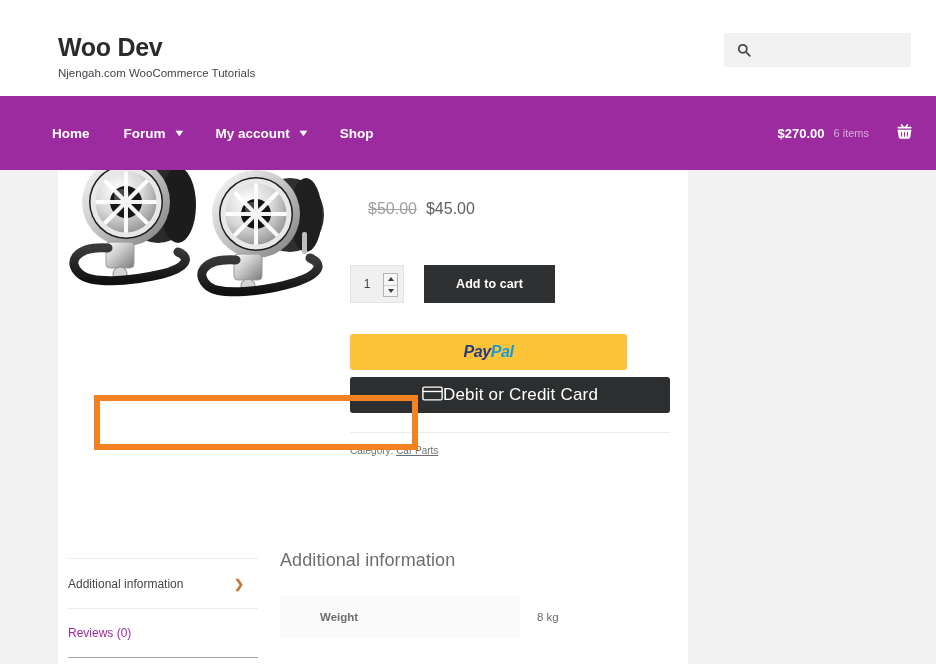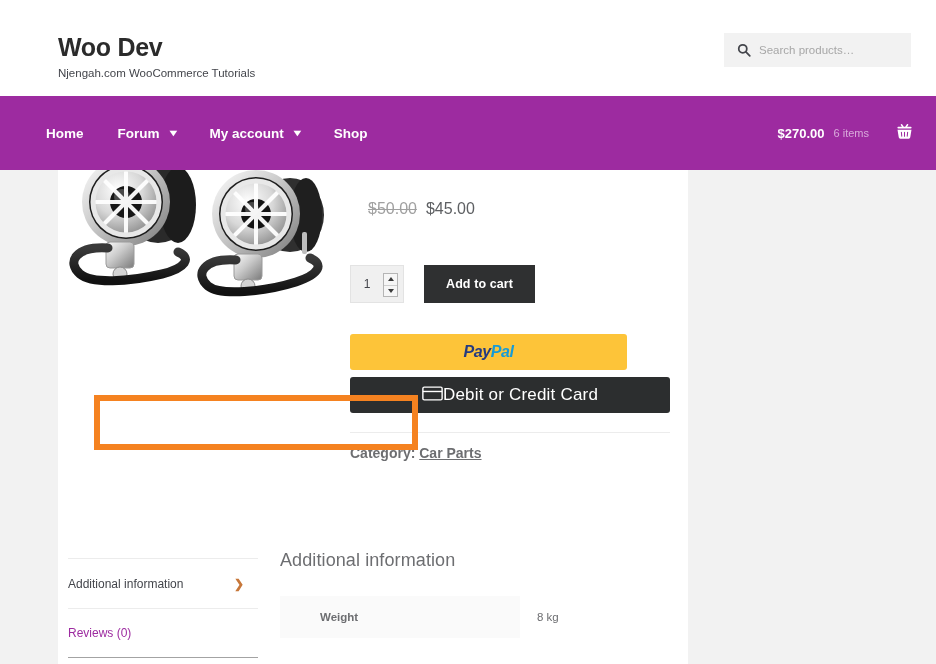--- a/index.html
+++ b/index.html
@@ -43,21 +43,21 @@
     font-size: 11.5px; color: #9a9a9a;
   }
   .search-input::placeholder { color: #a7a7a7; opacity: 1; }
 
   
   .navbar {
     position: absolute; left: 0; top: 96px; width: 936px; height: 74px;
     background: #9d2ba0;
   }
   .nav-items {
-    position: absolute; left: 46px; top: 0; height: 74px;
+    position: absolute; left: 52px; top: 0; height: 74px;
     display: flex; align-items: center;
   }
   .nav-item {
     display: flex; align-items: center;
     color: #ffffff; font-size: 13.5px; font-weight: 600;
     margin-right: 34px; cursor: pointer; white-space: nowrap;
   }
   .nav-item .chev {
     margin-left: 11px; font-size: 10px; line-height: 1;
     color: #ffffff; display: inline-block; transform: scaleX(1.35);
@@ -118,21 +118,21 @@
   }
   .qty-spinner .half {
     flex: 1; display: flex; align-items: center; justify-content: center;
     cursor: pointer;
   }
   .qty-spinner .half + .half { border-top: 1px solid #cfcfcf; }
   .tri-up { width: 0; height: 0; border-left: 3.5px solid transparent; border-right: 3.5px solid transparent; border-bottom: 4px solid #3a3a3a; }
   .tri-down { width: 0; height: 0; border-left: 3.5px solid transparent; border-right: 3.5px solid transparent; border-top: 4px solid #3a3a3a; }
 
   .add-to-cart {
-    margin-left: 20px; height: 38px; padding: 0 22px;
+    margin-left: 20px; height: 38px; padding: 0 32px;
     background: #2f3031; color: #ffffff; border: none;
     font-family: "Liberation Sans", sans-serif;
     font-size: 12.5px; font-weight: bold; cursor: pointer;
     letter-spacing: 0.1px;
   }
 
   .paypal-btn {
     position: absolute; left: 0; top: 164px; width: 277px; height: 36px;
     background: #fdc439; border-radius: 3px;
     display: flex; align-items: center; justify-content: center;
@@ -148,21 +148,21 @@
     cursor: pointer; color: #ffffff;
   }
   .card-btn .lbl { font-size: 17px; letter-spacing: 0.2px; }
 
   .meta-divider {
     position: absolute; left: 0; top: 262px; width: 320px;
     border-top: 1px solid #ececec;
   }
   .category-line {
     position: absolute; left: 0; top: 275px;
-    font-size: 14px; color: #6d6e71; font-weight: bold;
+    font-size: 10px; color: #6d6e71;
   }
   .category-line a { color: #6d6e71; text-decoration: underline; }
 
   
   .tabs-col {
     position: absolute; left: 10px; top: 388px; width: 190px;
   }
   .tab-item {
     position: relative; height: 50px;
     border-top: 1px solid #ececec;
@@ -212,21 +212,20 @@
       <div class="brand-tagline">Njengah.com WooCommerce Tutorials</div>
     </div>
 
     <div class="search-wrap">
       <span class="search-icon">
         <svg viewBox="0 0 16 16" width="14" height="14" fill="none" stroke="#43454b" stroke-width="2">
           <circle cx="6.6" cy="6.6" r="4.6"></circle>
           <line x1="10.2" y1="10.2" x2="14.6" y2="14.6" stroke-linecap="round"></line>
         </svg>
       </span>
-      <input class="search-input" type="text" placeholder="Search products…" style="">
     </div>
   </div>
 
   <div class="navbar">
     <div class="nav-items">
 
       <div class="nav-item">
         <span>Home</span>
       </div>
 

